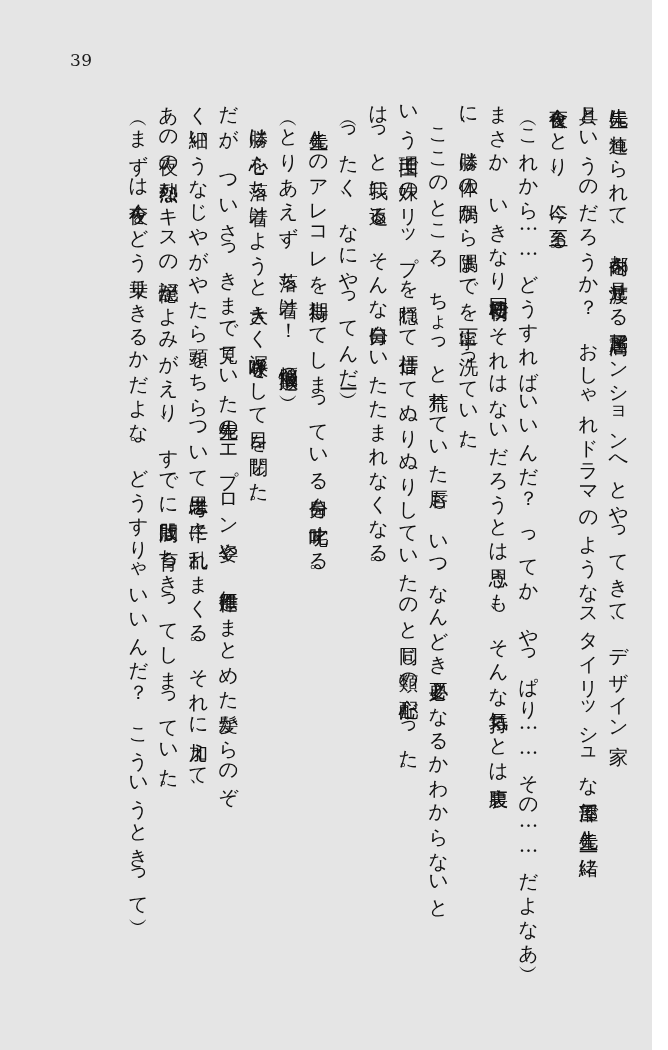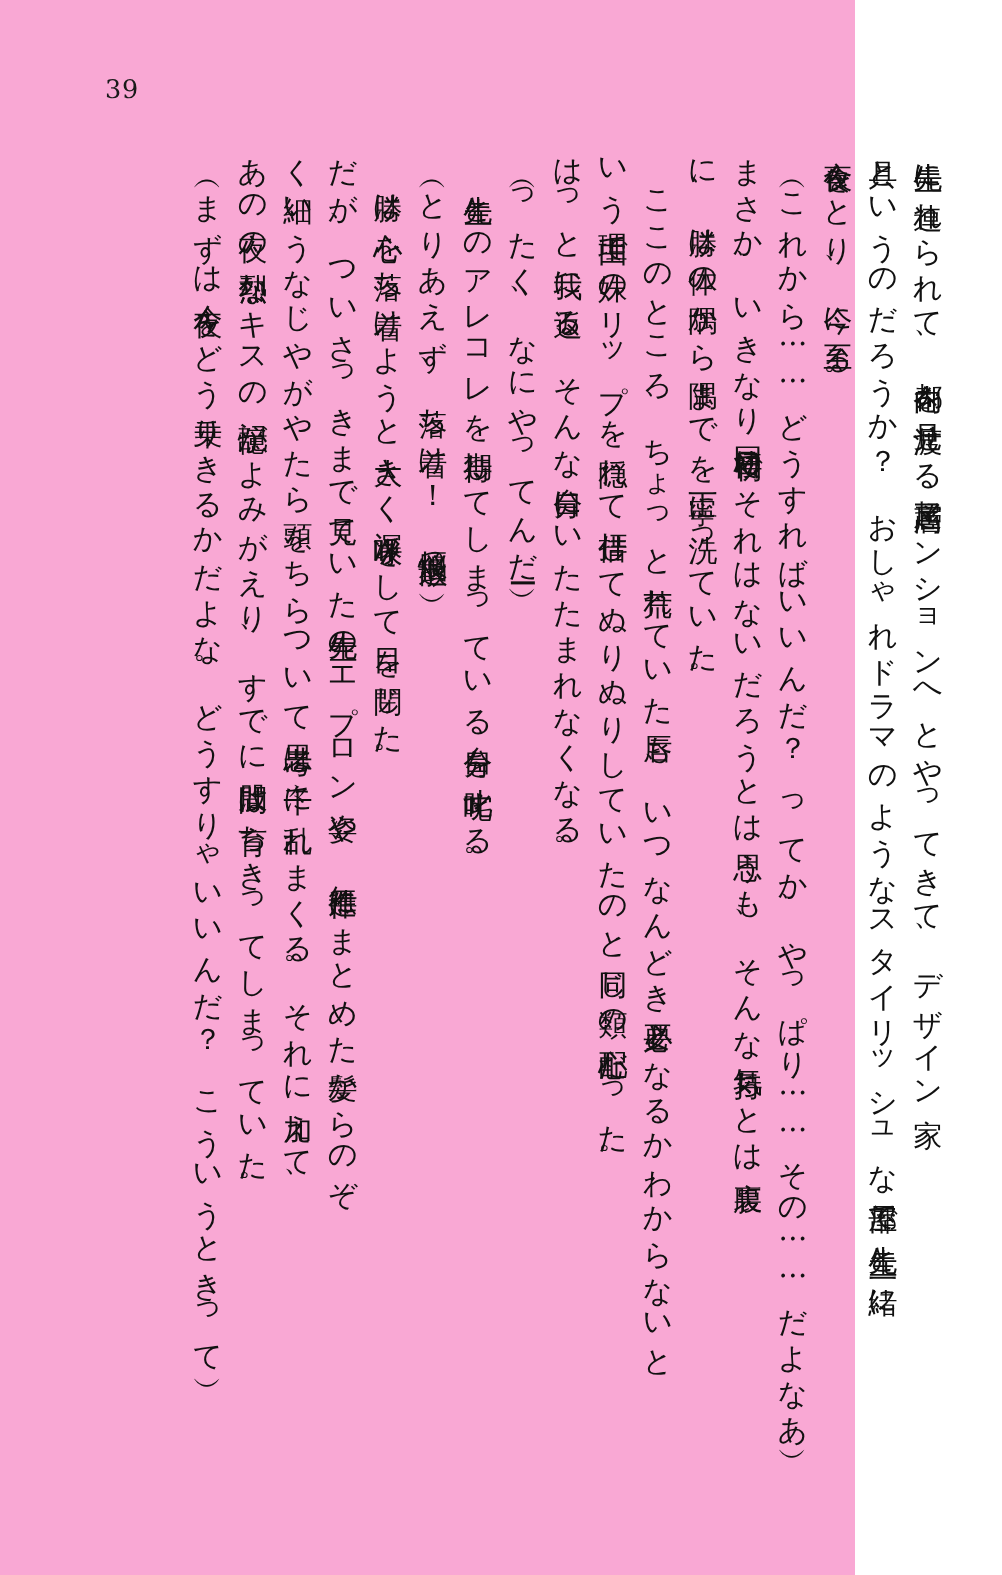--- a/index.html
+++ b/index.html
@@ -9,23 +9,23 @@
   }
   body {
     width: 668px;
     height: 1050px;
     overflow: hidden;
     font-family: "DejaVu Serif", "Liberation Serif", serif;
     color: #111111;
   }
   .page {
     position: relative;
-    width: 570px;
+    width: 652px;
     height: 1050px;
-    background: #f9a8d4;
+    background: #e5e5e5;
   }
   .page-number {
     position: absolute;
     top: 50px;
     left: 70px;
     font-size: 17px;
     font-family: "DejaVu Serif", "Liberation Serif", serif;
     color: #1a1a1a;
     letter-spacing: 0.5px;
   }

